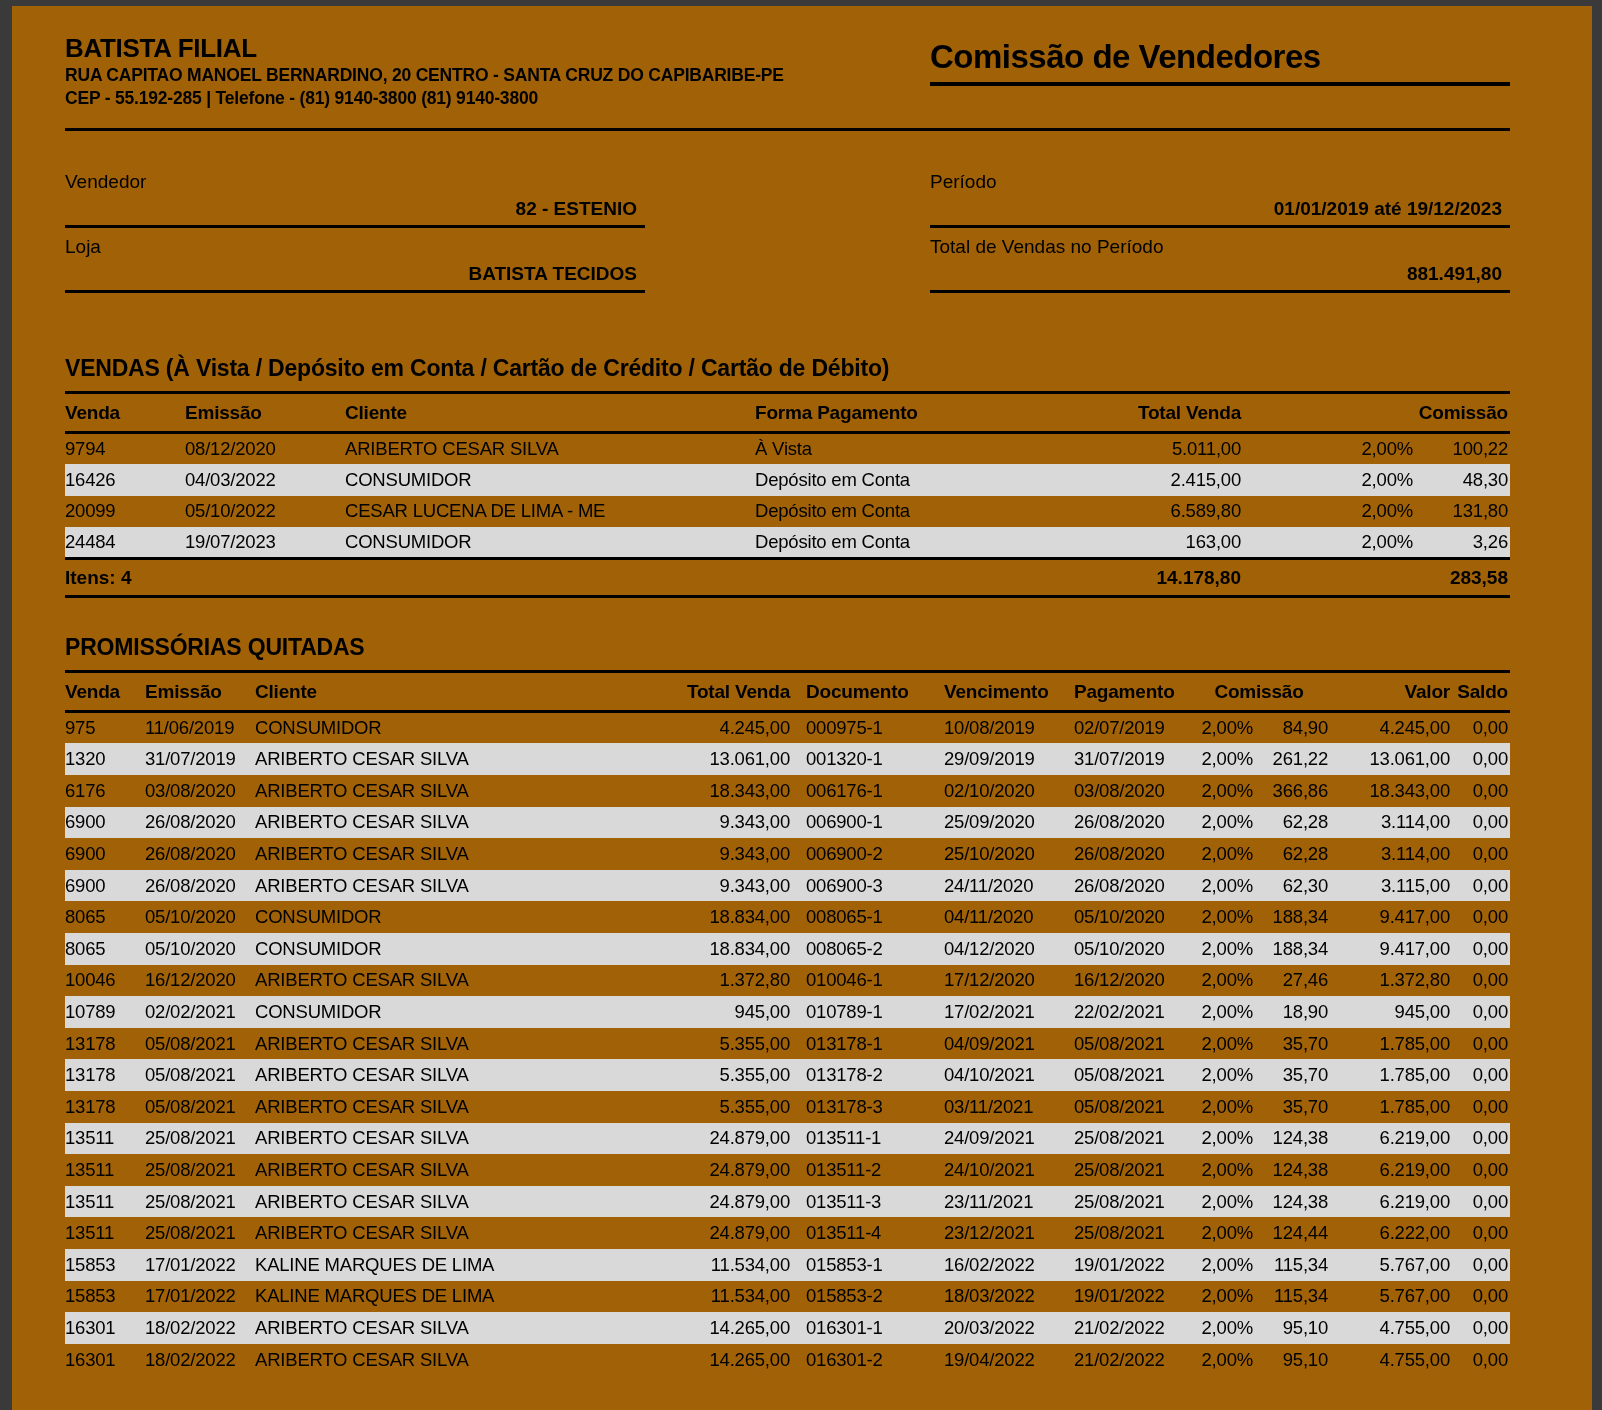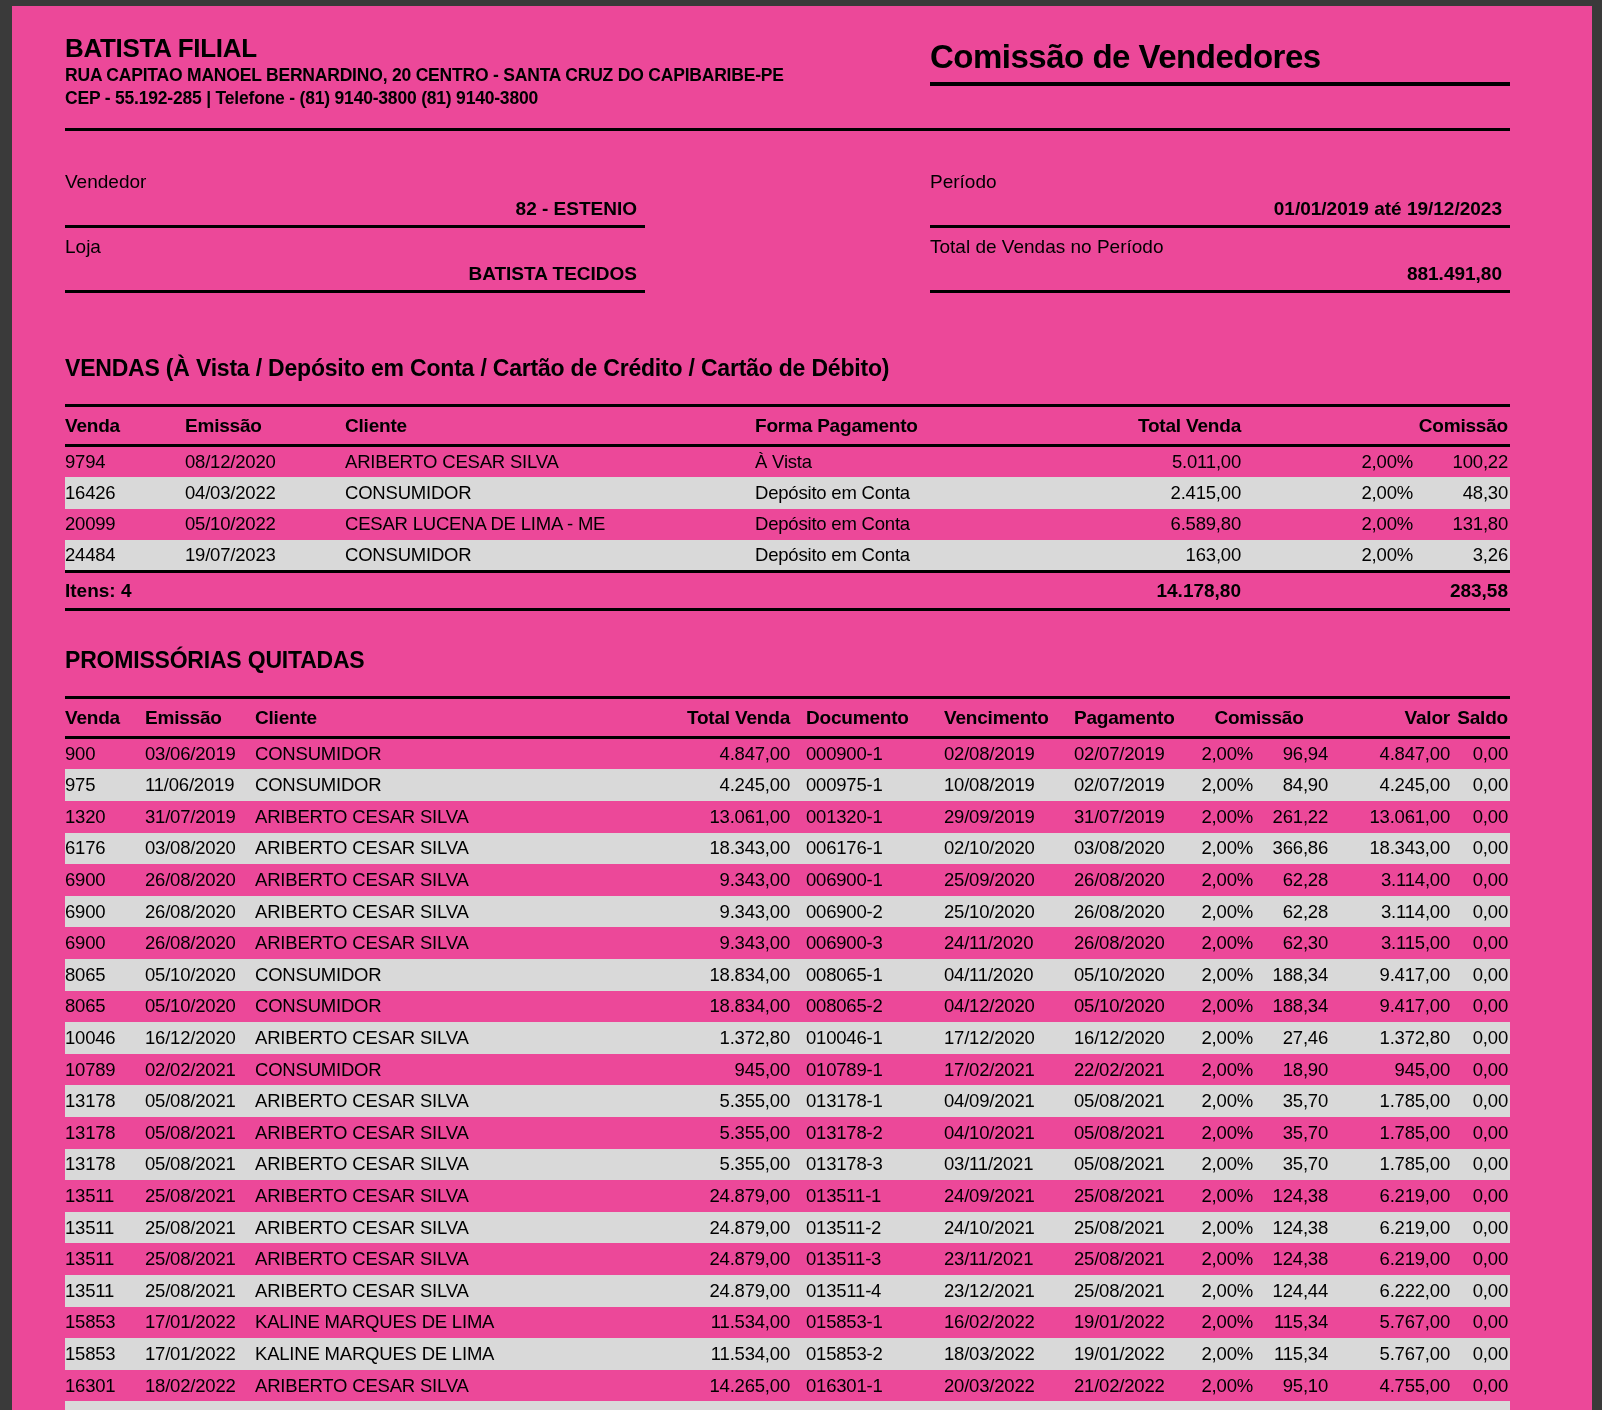--- a/index.html
+++ b/index.html
@@ -7,21 +7,21 @@
     width: 1602px; height: 1410px;
     overflow: hidden;
     background: #3a3a3a;
     font-family: "Liberation Sans", sans-serif;
     color: #000;
   }
   .page {
     position: absolute;
     left: 12px; top: 6px;
     width: 1580px; height: 1404px;
-    background: #ec4899;
+    background: #a16207;
     overflow: hidden;
   }
   .content { padding: 0 82px 0 53px; }
 
   
   .header { display: flex; justify-content: space-between; padding-top: 26px; }
   .company-name { font-size: 26px; font-weight: bold; line-height: 32px; letter-spacing: -0.3px; }
   .company-addr { font-size: 17.5px; font-weight: bold; line-height: 23px; letter-spacing: -0.2px; }
   .title-block { width: 580px; padding-top: 6px; }
   .report-title {
@@ -39,21 +39,21 @@
     font-size: 19px; font-weight: bold; line-height: 28px;
     text-align: right; padding-right: 8px; padding-bottom: 2px;
     border-bottom: 3px solid #000;
   }
 
   
   .section-title { font-size: 23px; font-weight: bold; letter-spacing: -0.2px; }
   .vendas-section { margin-top: 56px; }
   .prom-section  { margin-top: 36px; }
 
-  table { border-collapse: collapse; table-layout: fixed; width: 100%; margin-top: 22px; }
+  table { border-collapse: collapse; table-layout: fixed; width: 100%; margin-top: 9px; }
   thead th {
     font-size: 19px; font-weight: bold; text-align: left;
     border-top: 3.5px solid #000; border-bottom: 3.5px solid #000;
     height: 40px; vertical-align: middle; letter-spacing: -0.2px;
   }
   tbody td {
     font-size: 18.5px; height: 31.6px; vertical-align: middle;
     letter-spacing: -0.2px; white-space: nowrap; overflow: hidden;
   }
   tbody tr:nth-of-type(even) td { background: #d9d9d9; }
@@ -205,33 +205,20 @@
             <th class="pad-l">Documento</th>
             <th class="pad-l">Vencimento</th>
             <th class="pad-l">Pagamento</th>
             <th class="center" colspan="2">Comissão</th>
             <th class="num">Valor</th>
             <th class="num">Saldo</th>
           </tr>
         </thead>
         <tbody>
 
-            <tr>
-              <td>900</td>
-              <td>03/06/2019</td>
-              <td>CONSUMIDOR</td>
-              <td class="num">4.847,00</td>
-              <td class="pad-l">000900-1</td>
-              <td class="pad-l">02/08/2019</td>
-              <td class="pad-l">02/07/2019</td>
-              <td class="num">2,00%</td>
-              <td class="num">96,94</td>
-              <td class="num">4.847,00</td>
-              <td class="num">0,00</td>
-            </tr>
 
             <tr>
               <td>975</td>
               <td>11/06/2019</td>
               <td>CONSUMIDOR</td>
               <td class="num">4.245,00</td>
               <td class="pad-l">000975-1</td>
               <td class="pad-l">10/08/2019</td>
               <td class="pad-l">02/07/2019</td>
               <td class="num">2,00%</td>

